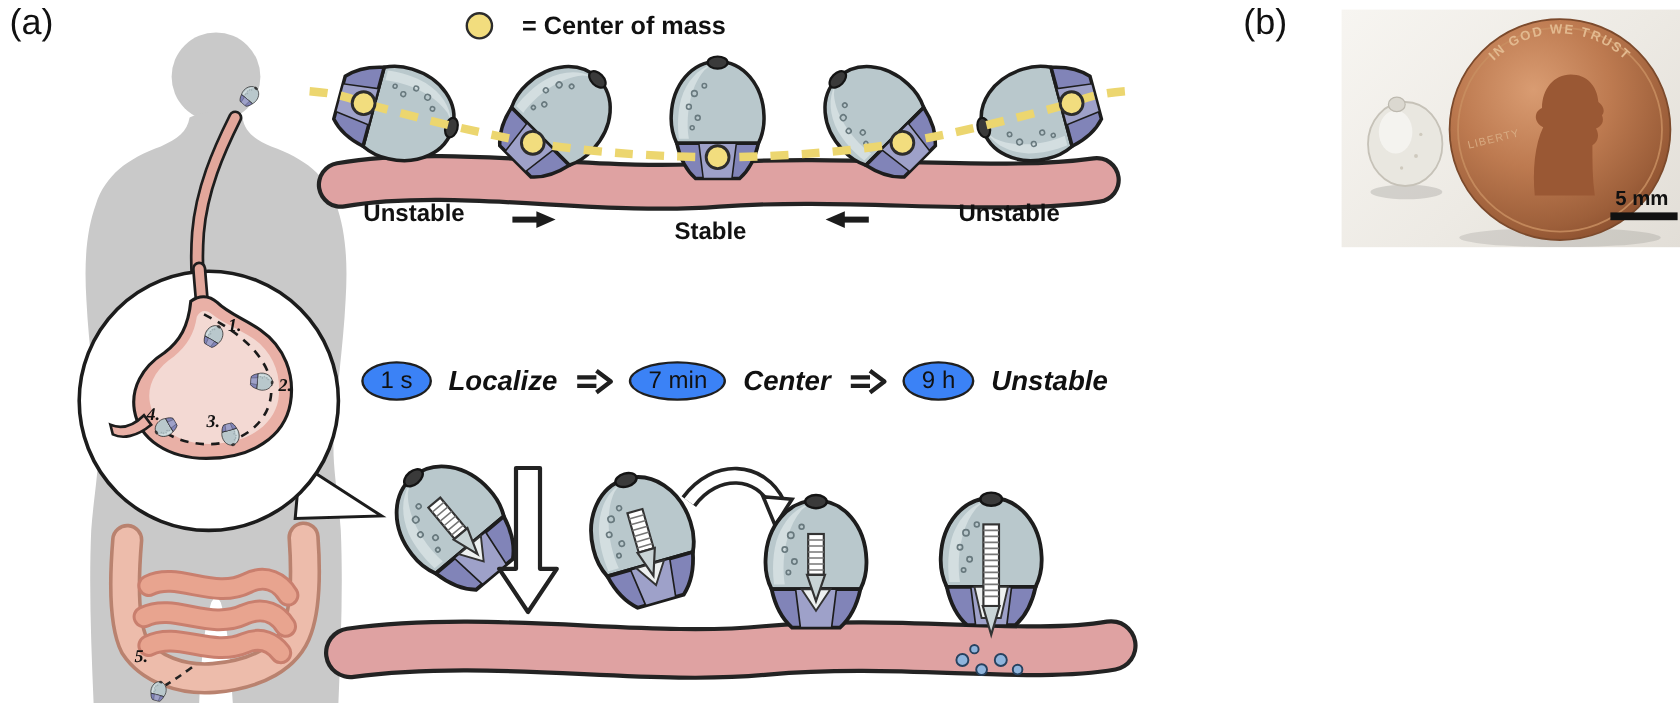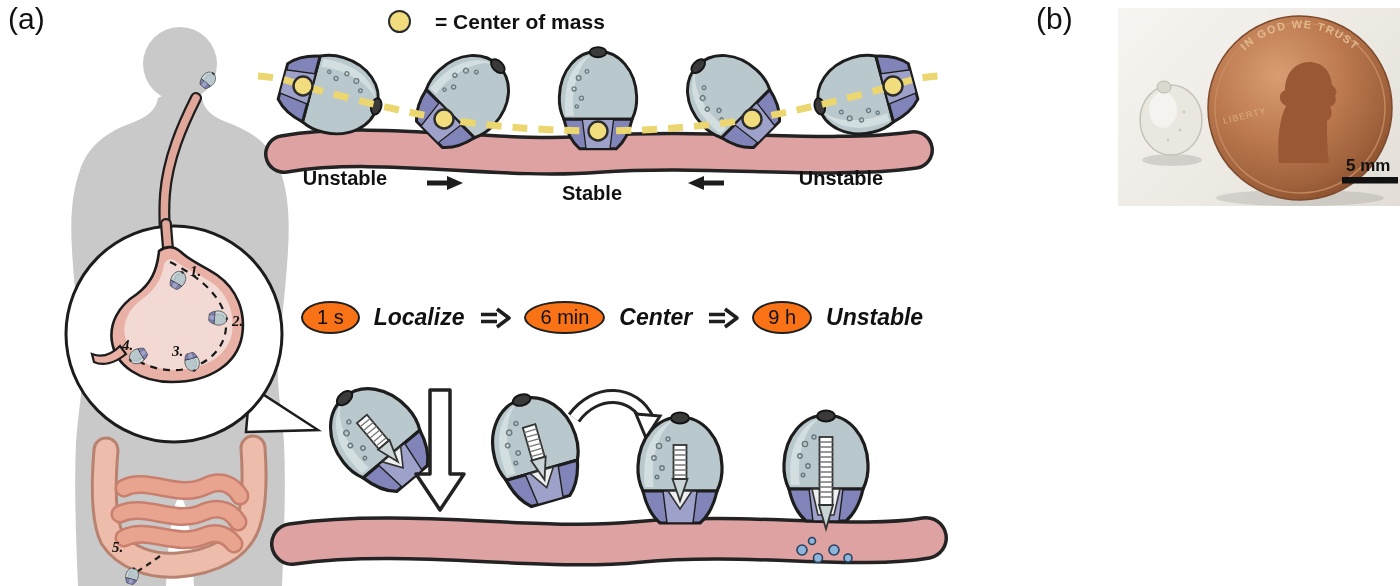--- a/index.html
+++ b/index.html
@@ -6,21 +6,21 @@
   #fig{position:relative;width:1400px;height:586px;background:#ffffff;overflow:hidden;
        font-family:"Liberation Sans",sans-serif;color:#111;}
   .abs{position:absolute;}
   svg.abs{overflow:visible;}
   .panel-label{position:absolute;font-size:30px;font-weight:400;color:#111;}
   .legend{position:absolute;display:flex;align-items:flex-start;gap:24px;}
   .legend-dot{width:19px;height:19px;border-radius:50%;background:#f2dd7e;border:2.5px solid #2c2c2c;}
   .legend-text{font-size:21px;font-weight:600;color:#111;}
   .stab{position:absolute;font-size:20px;font-weight:700;text-align:center;color:#111;}
   .timeline{position:absolute;display:flex;align-items:center;gap:12px;}
-  .badge{display:inline-block;background:#f97316;border:2.6px solid #1f1f1f;border-radius:50%;
+  .badge{display:inline-block;background:#3b82f6;border:2.6px solid #1f1f1f;border-radius:50%;
          padding:3px 14px;font-size:20px;font-weight:500;color:#111;white-space:nowrap;}
   .action{font-style:italic;font-size:23px;font-weight:600;color:#111;margin:0 2px;white-space:nowrap;}
   .photo{position:absolute;left:1118px;top:8px;width:282px;height:198px;
          background:linear-gradient(135deg,#f7f5f1 0%,#edeae4 55%,#e2ded7 100%);}
 </style>
 </head>
 <body>
 
 <div id="fig">
 
@@ -153,21 +153,21 @@
   </svg>
   <div class="stab" style="left:777px;top:167px;width:128px">Unstable</div>
 
   <div class="timeline" style="left:301px;top:301px">
     <span class="badge">1 s</span>
     <span class="action">Localize</span>
     <svg width="34" height="24" viewBox="0 0 34 24">
       <path d="M3,8.5 H19 M3,15.5 H19" stroke="#1f1f1f" stroke-width="3.6" fill="none"></path>
       <path d="M19,3 L31,12 L19,21" fill="none" stroke="#1f1f1f" stroke-width="3.6" stroke-linejoin="round"></path>
     </svg>
-    <span class="badge">6 min</span>
+    <span class="badge">7 min</span>
     <span class="action">Center</span>
     <svg width="34" height="24" viewBox="0 0 34 24">
       <path d="M3,8.5 H19 M3,15.5 H19" stroke="#1f1f1f" stroke-width="3.6" fill="none"></path>
       <path d="M19,3 L31,12 L19,21" fill="none" stroke="#1f1f1f" stroke-width="3.6" stroke-linejoin="round"></path>
     </svg>
     <span class="badge">9 h</span>
     <span class="action">Unstable</span>
   </div>
 
   <svg class="abs" style="left:278px;top:378px" width="660" height="208" viewBox="0 0 660 208">

